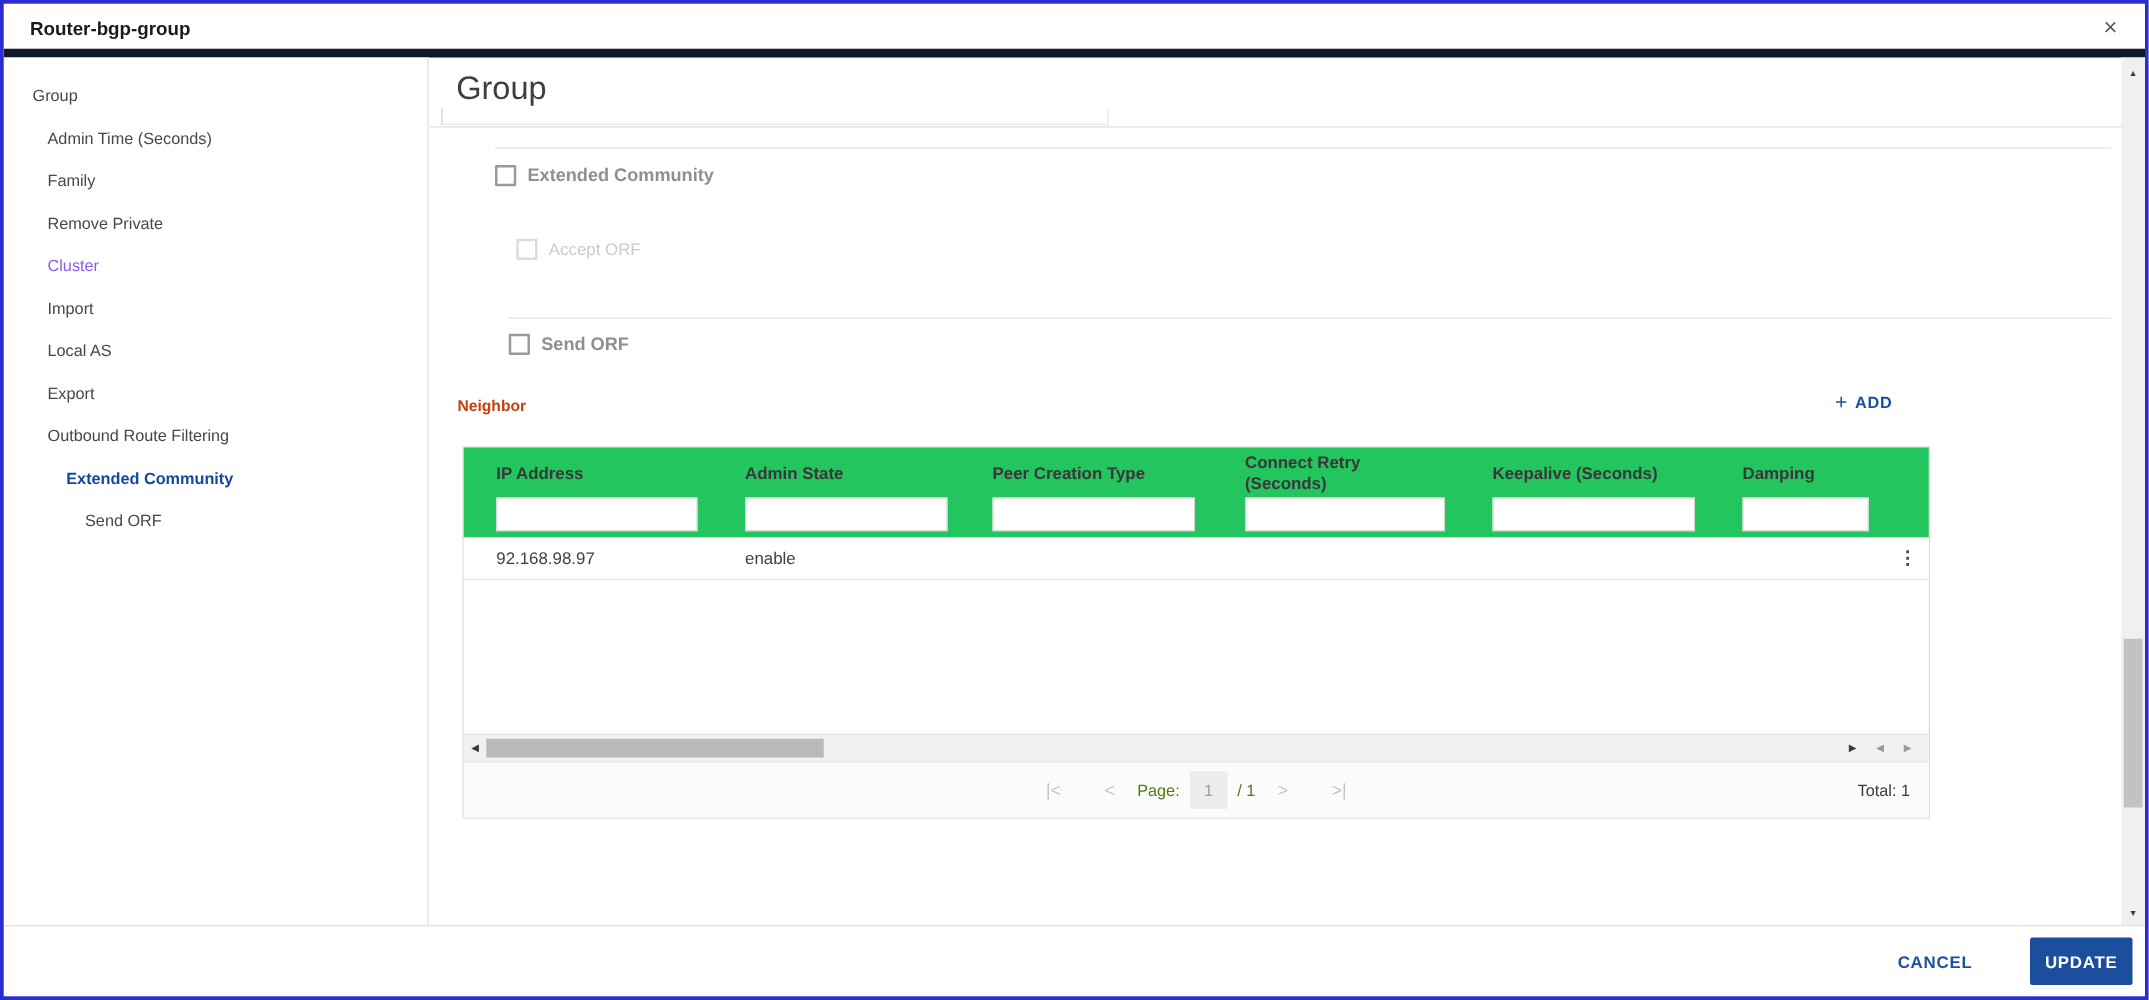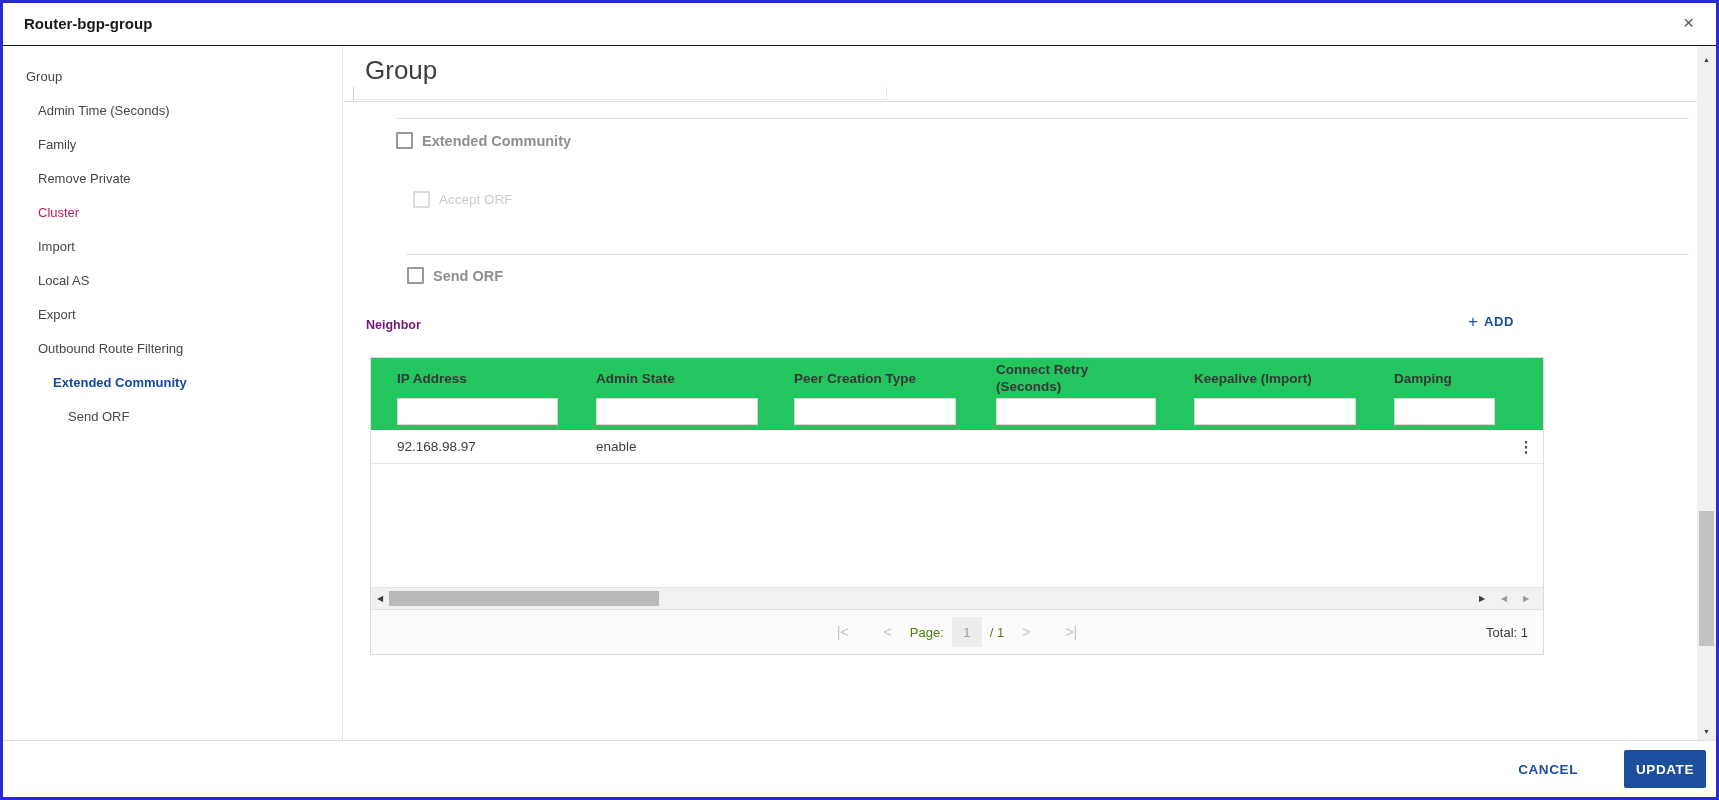--- a/index.html
+++ b/index.html
@@ -8,21 +8,21 @@
     position: relative;
     width: 1719px; height: 800px;
     border: 3px solid #2b2bd6;
     background: #fff;
     font-family: "Liberation Sans", sans-serif;
     overflow: hidden;
   }
   
   .modal-header {
     position: absolute; left:0; top:0; right:0; height:43px;
-    border-bottom: 1px solid #0f172a; background:#fff;
+    border-bottom: 7px solid #0f172a; background:#fff;
   }
   .modal-title {
     position:absolute; left:21px; top:12px;
     font-size:15px; font-weight:bold; color:#1a1a1a;
   }
   .close-x {
     position:absolute; right:22px; top:10px;
     font-size:19px; color:#5a5a5a; cursor:pointer; line-height:1;
   }
   
@@ -30,21 +30,21 @@
     position:absolute; left:0; top:43px; width:340px; bottom:57px;
     border-right:1px solid #e0e0e0; background:#fff; padding-top:13px;
     overflow:hidden;
   }
   .sb-item { height:34px; display:flex; align-items:center;
     font-size:13px; color:#474747; cursor:pointer; white-space:nowrap; }
   .sb-item.lvl0 { padding-left:23px; }
   .sb-item.lvl1 { padding-left:35px; }
   .sb-item.lvl2 { padding-left:50px; }
   .sb-item.lvl3 { padding-left:65px; }
-  .sb-item.link { color:#be185d; }
+  .sb-item.link { color:#8b5cf6; }
   .sb-item.active { color:#14489f; font-weight:bold; }
   
   .content-heading {
     position:absolute; left:362px; top:52px;
     font-size:26px; font-weight:400; color:#3e3e3e;
   }
   .heading-divider { position:absolute; left:341px; top:98px; width:1356px; height:1px; background:#e0e0e0; }
   .clipped-field-artifact { position:absolute; left:350px; top:84px; width:534px; height:13px;
     border-left:1px solid #d0d0d0; border-right:1px solid #e8e8e8; border-bottom:1px solid #e8e8e8; }
   .fieldset-line { position:absolute; height:1px; background:#e3e3e3; }
@@ -52,21 +52,21 @@
   .fs2 { left:403px; top:251px; width:1283px; }
   .cb-row { position:absolute; display:flex; align-items:center; gap:9px; }
   .cb-box { width:17px; height:17px; border:2px solid #9a9a9a; border-radius:1px; background:#fff; cursor:pointer; flex:none; }
   .cb-label { font-size:14.5px; font-weight:bold; color:#8f8f8f; }
   .cb-extended { left:393px; top:129px; }
   .cb-accept   { left:410px; top:188px;align-items:center; }
   .cb-accept .cb-box { border-color:#dcdcdc; cursor:default; }
   .cb-accept .cb-label { color:#cbcbcb; font-weight:normal; font-size:13.5px; }
   .cb-send     { left:404px; top:264px; }
   
-  .neighbor-label { position:absolute; left:363px; top:315px; font-size:12.5px; font-weight:600; color:#701a75; }
+  .neighbor-label { position:absolute; left:363px; top:315px; font-size:12.5px; font-weight:600; color:#c2410c; }
   .add-btn { position:absolute; left:1465px; top:310px; display:flex; align-items:center; gap:6px;
     color:#16509e; cursor:pointer; background:none; border:none; }
   .add-plus { font-size:17px; font-weight:400; line-height:1; }
   .add-label { font-size:13px; font-weight:bold; letter-spacing:0.6px; }
   
   .ntable { position:absolute; left:367px; top:354px; width:1174px; height:298px;
     border:1px solid #dcdcdc; background:#fff; }
   .thead { position:absolute; left:0; top:0; right:0; height:72px; background:#22c55e; }
   .th { position:absolute; top:2px; height:38px; display:flex; align-items:center;
     font-size:13.5px; font-weight:bold; color:#383838; line-height:1.25; }
@@ -159,21 +159,21 @@
   <div class="ntable">
     <div class="thead">
         <div class="th" style="left: 26px; width: 160px;">IP Address</div>
         <input class="filter-input" style="left: 26px; width: 161px;">
         <div class="th" style="left: 225px; width: 160px;">Admin State</div>
         <input class="filter-input" style="left: 225px; width: 162px;">
         <div class="th" style="left: 423px; width: 175px;">Peer Creation Type</div>
         <input class="filter-input" style="left: 423px; width: 162px;">
         <div class="th" style="left: 625px; width: 125px;">Connect Retry (Seconds)</div>
         <input class="filter-input" style="left: 625px; width: 160px;">
-        <div class="th" style="left: 823px; width: 175px;">Keepalive (Import)</div>
+        <div class="th" style="left: 823px; width: 175px;">Keepalive (Seconds)</div>
         <input class="filter-input" style="left: 823px; width: 162px;">
         <div class="th" style="left: 1023px; width: 130px;">Damping</div>
         <input class="filter-input" style="left: 1023px; width: 101px;">
       </div>
     <div class="data-row">
       <span class="kebab">⋮</span>
     <span class="cell" style="left: 26px; width: 181px;">92.168.98.97</span>
         <span class="cell" style="left: 225px; width: 182px;">enable</span>
         <span class="cell" style="left: 423px; width: 182px;"></span>
         <span class="cell" style="left: 625px; width: 180px;"></span>

